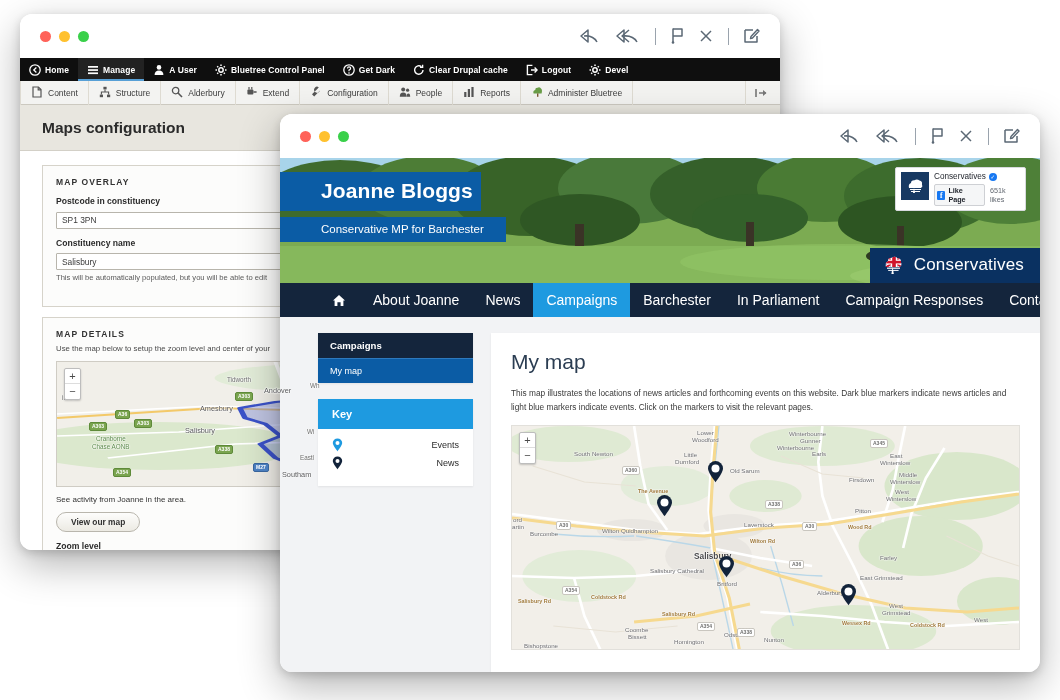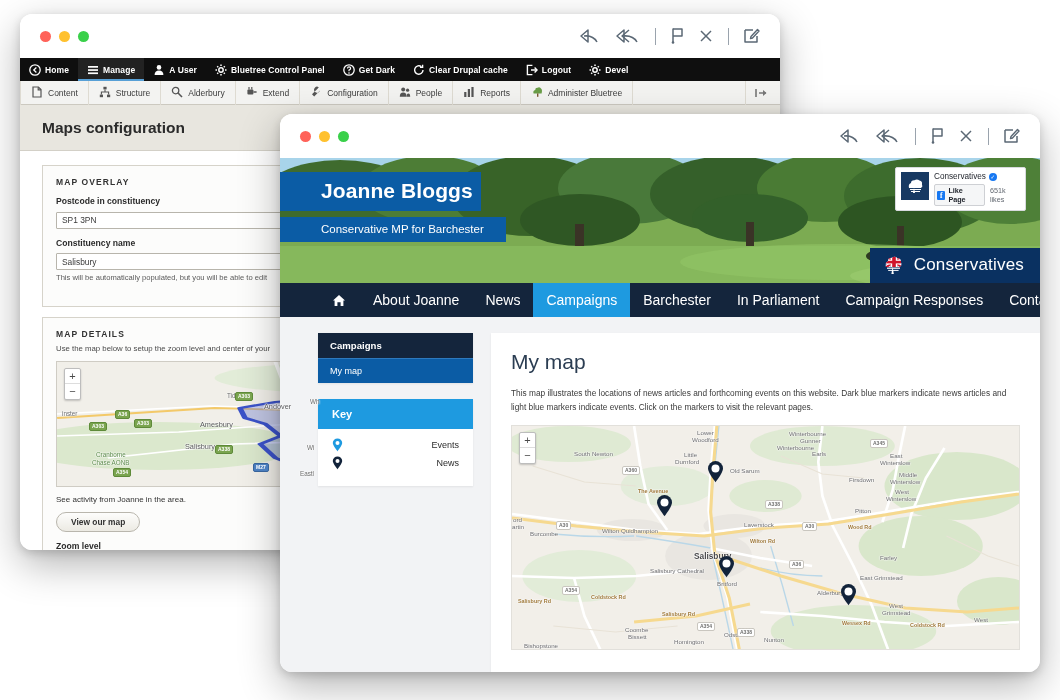--- a/index.html
+++ b/index.html
@@ -117,21 +117,20 @@
   }
   .map-zoom div {
     height: 15px; line-height: 14px; text-align: center;
     font-size: 11px; color: #4a4a4a;
   }
   .map-zoom div:first-child { border-bottom: 1px solid #ddd; }
   .mlabel {
     position: absolute; font-size: 6.3px; color: #6b6b6b;
     white-space: nowrap; z-index: 4;
     text-shadow: 0 0 2px #fff, 0 0 2px #fff, 0 0 2px #fff;
-    margin-top: 16px;
   }
   .mlabel.big { font-size: 7.3px; color: #59595c; }
   .mlabel.green { color: #5c8b4c; }
   .shield {
     position: absolute; z-index: 5; font-size: 5px; color: #fff;
     background: #7aa44f; border: 1px solid #5e8a39; border-radius: 2px;
     padding: 0 2px; line-height: 7px; font-weight: bold;
   }
   .shield.mw { background: #4a7dbd; border-color: #37639a; }
 

